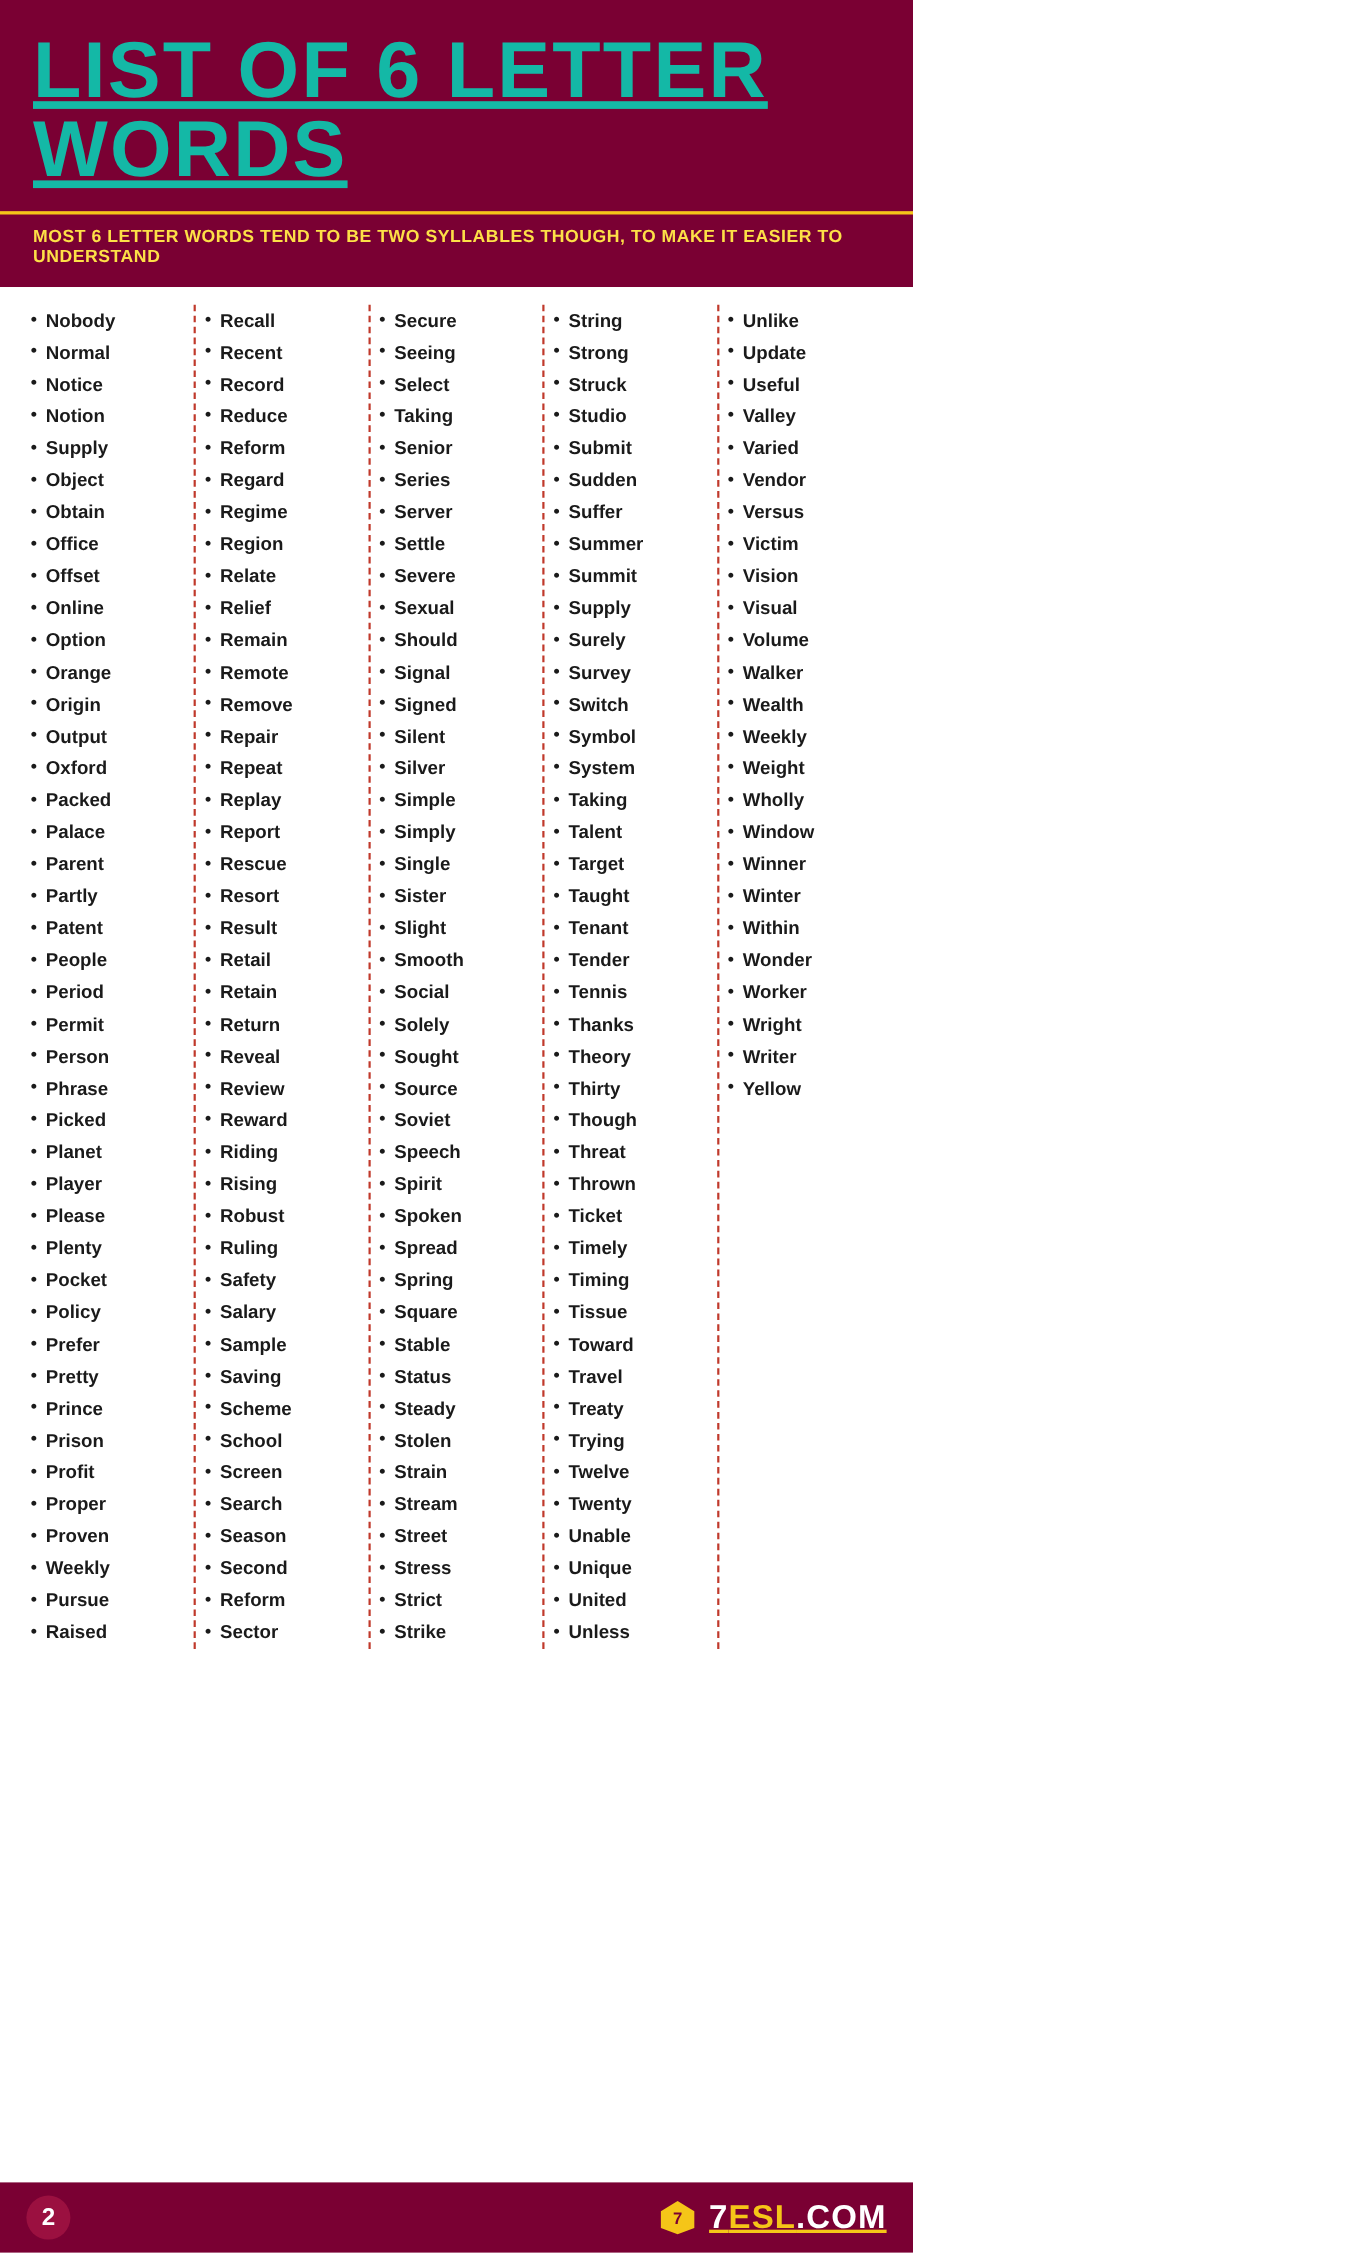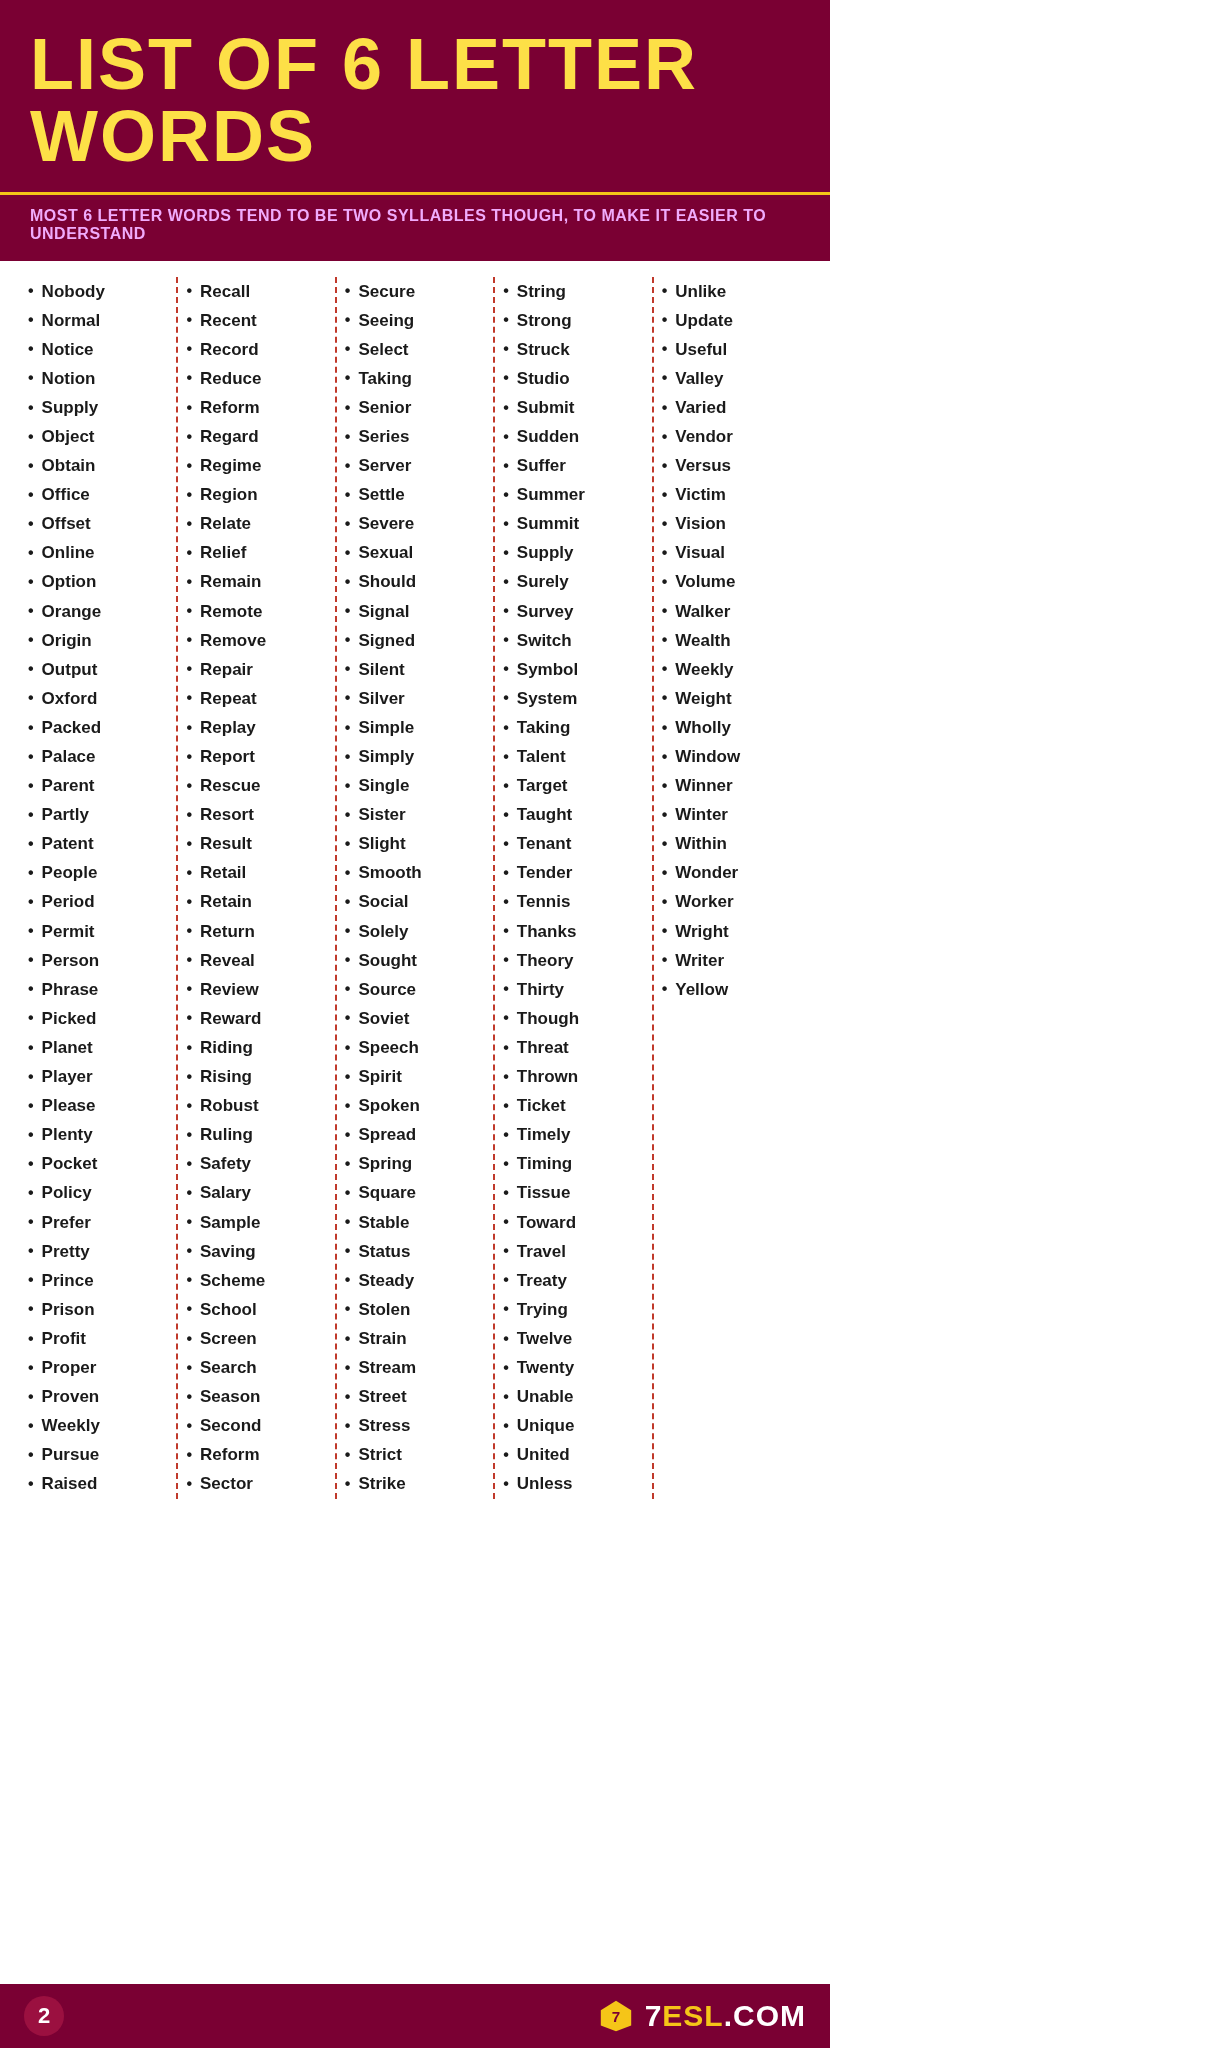--- a/index.html
+++ b/index.html
@@ -11,36 +11,37 @@
       position: relative;
     }
 
     .header {
       background: #7a0033;
       padding: 28px 30px 20px 30px;
       text-align: left;
     }
 
     .header-title {
-      color: #fde047;
+      color: #14b8a6;
       font-size: 72px;
       font-weight: 900;
       line-height: 1;
       text-transform: uppercase;
       letter-spacing: 2px;
+      text-decoration: underline;
     }
 
     .subtitle-bar {
       background: #7a0033;
       padding: 12px 30px 18px 30px;
       border-top: 3px solid #f5c518;
     }
 
     .subtitle-text {
-      color: #f0abfc;
+      color: #fde047;
       font-size: 16px;
       font-weight: 800;
       text-transform: uppercase;
       letter-spacing: 0.5px;
     }
 
     .content-area {
       background: #fff;
       padding: 16px 20px 80px 20px;
     }
@@ -118,20 +119,21 @@
     .logo-icon {
       width: 38px;
       height: 38px;
     }
 
     .footer-logo-text {
       color: #f5c518;
       font-size: 30px;
       font-weight: 900;
       letter-spacing: 1px;
+      text-decoration: underline;
     }
 
     .footer-logo-text span {
       color: #fff;
     }
   </style>
 </head>
 <body>
 
 <div class="header">

